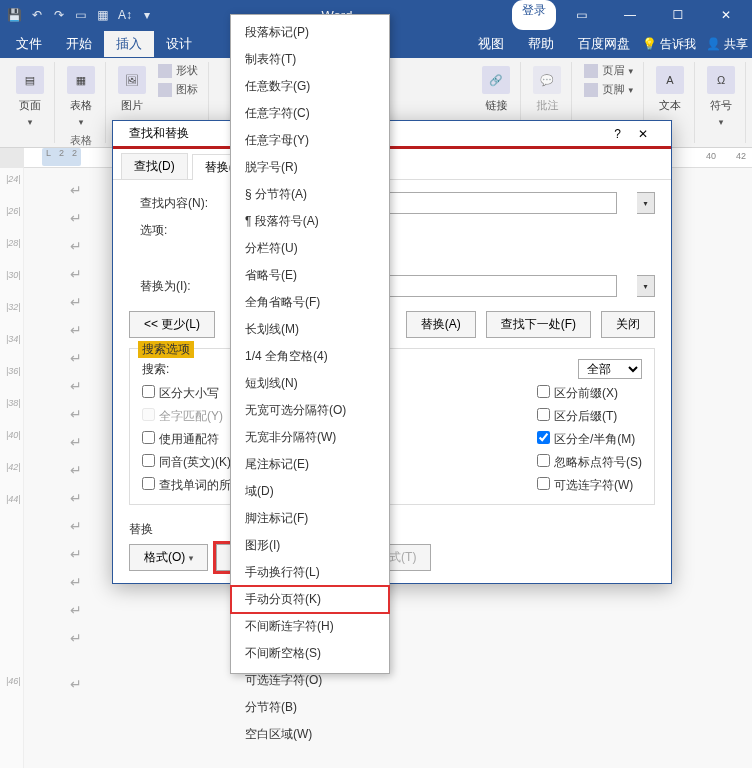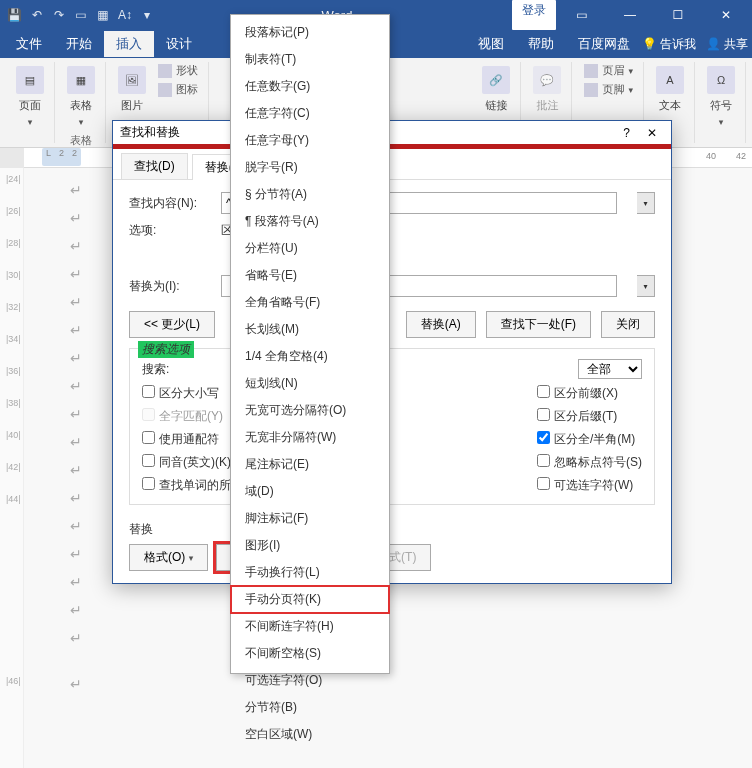--- a/index.html
+++ b/index.html
@@ -3,21 +3,21 @@
 <meta charset="utf-8">
 <style>
 * { box-sizing: border-box; margin: 0; padding: 0; font-family: "Microsoft YaHei", "Segoe UI", sans-serif; }
 body { background: #f0f0f0; width: 752px; height: 768px; overflow: hidden; }
 
 .title-bar { background: #2b579a; height: 30px; display: flex; align-items: center; color: #fff; font-size: 12px; }
 .qat { display: flex; gap: 8px; padding: 0 8px; align-items: center; }
 .qat-icon { width: 14px; height: 14px; opacity: 0.85; display: flex; align-items: center; justify-content: center; }
 .title-center { flex: 1; text-align: center; color: #fff; font-size: 13px; }
 .title-right { display: flex; gap: 4px; padding-right: 4px; }
-.login-btn { background: #fff; color: #2b579a; padding: 2px 10px; font-size: 12px; border-radius: 1px; }
+.login-btn { background: #fff; color: #2b579a; padding: 2px 10px; font-size: 12px; border-radius: 11px; }
 .win-btn { width: 44px; height: 30px; display: flex; align-items: center; justify-content: center; color: #fff; }
 
 .ribbon-tabs { background: #2b579a; height: 28px; display: flex; align-items: center; padding: 0 4px; color: #fff; font-size: 13px; }
 .ribbon-tab { padding: 4px 12px; cursor: pointer; }
 .ribbon-tab.active { background: #f3f3f3; color: #2b579a; }
 
 .ribbon-body { background: #f3f3f3; height: 90px; border-bottom: 1px solid #d4d4d4; display: flex; padding: 4px 6px; gap: 2px; }
 .ribbon-group { display: flex; flex-direction: column; align-items: center; gap: 2px; border-right: 1px solid #e0e0e0; padding: 0 6px; }
 .ribbon-big-btn { display: flex; flex-direction: column; align-items: center; gap: 4px; padding: 4px; font-size: 11px; color: #444; }
 .ribbon-big-icon { width: 28px; height: 28px; background: #dde; display: flex; align-items: center; justify-content: center; border-radius: 2px; }
@@ -28,45 +28,45 @@
 .dropdown-caret { font-size: 9px; color: #555; }
 
 .ruler-area { position: relative; background: #fff; height: 20px; display: flex; }
 .ruler-left-gap { width: 24px; background: #e8e8e8; }
 .ruler { flex: 1; background: #fff; border-bottom: 1px solid #ddd; font-size: 9px; color: #888; position: relative; }
 .ruler-sel { position: absolute; left: 18px; top: 0; height: 18px; background: #d0dff0; padding: 0 4px; display: flex; gap: 8px; border-radius: 2px; }
 .ruler-marks-right { position: absolute; right: 6px; top: 3px; display: flex; gap: 20px; }
 
 .doc-area { display: flex; height: 600px; }
 .vruler { width: 24px; background: #fafafa; border-right: 1px solid #eee; position: relative; font-size: 9px; color: #aaa; }
-.vruler-tick { position: absolute; left: 6px; }
+.vruler-tick { position: absolute; left: 6px; font-style: italic; }
 .doc-page { flex: 1; background: #f8f8f8; position: relative; }
 .para-mark { position: absolute; left: 46px; font-size: 14px; color: #aaa; }
 
 
 .dialog-overlay { position: absolute; left: 112px; top: 120px; width: 560px; background: #fff; border: 1px solid #2b579a; box-shadow: 0 4px 20px rgba(0,0,0,0.3); z-index: 50; }
-.dialog-title { height: 28px; display: flex; align-items: center; justify-content: space-between; padding: 0 7px; font-size: 12px; background: #fff; border-bottom: 5px solid #b91c1c; gap: 37px; }
+.dialog-title { height: 28px; display: flex; align-items: center; justify-content: space-between; padding: 0 16px; font-size: 12px; background: #fff; border-bottom: 3px solid #b91c1c; gap: 37px; }
 .dialog-close { width: 24px; text-align: center; }
 
 .dialog-tabs { display: flex; border-bottom: 1px solid #ddd; font-size: 12px; padding: 4px 8px 0; gap: 4px; }
 .dialog-tab { padding: 4px 12px; border: 1px solid #ddd; border-bottom: none; background: #f5f5f5; }
 .dialog-tab.active { background: #fff; position: relative; top: 1px; }
 
 .dialog-body { padding: 12px 16px; font-size: 12px; color: #333; }
-.form-row { display: flex; align-items: center; gap: 20px; margin-bottom: 8px; }
+.form-row { display: flex; align-items: center; gap: 20px; margin-bottom: 8px; margin-left: 11px; }
 .form-label { width: 72px; }
 .form-input { flex: 1; height: 22px; border: 1px solid #aaa; padding: 0 4px; font-size: 12px; }
 .combo-btn { width: 18px; height: 22px; border: 1px solid #aaa; border-left: none; background: #e8e8e8; display: flex; align-items: center; justify-content: center; font-size: 8px; }
 
 .btn-row { display: flex; gap: 10px; margin: 14px 0 10px; flex-wrap: wrap; }
 .btn { padding: 4px 14px; border: 1px solid #aaa; background: #f5f5f5; font-size: 12px; cursor: pointer; }
 .btn.disabled { color: #aaa; }
 
 .fieldset { border: 1px solid #ddd; padding: 10px 12px; position: relative; }
-.fieldset-title { position: absolute; top: -8px; left: 8px; background: #22c55e; padding: 0 4px; font-size: 12px; font-style: italic; }
+.fieldset-title { position: absolute; top: -8px; left: 8px; background: #eab308; padding: 0 4px; font-size: 12px; }
 .opt-row { display: flex; align-items: center; gap: 6px; margin-bottom: 6px; justify-content: space-between; }
 .opt-cols { display: flex; gap: 30px; margin-top: 6px; }
 .opt-col { display: flex; flex-direction: column; gap: 6px; }
 .chk { display: flex; gap: 4px; font-size: 12px; }
 .chk input { width: 13px; height: 13px; }
 .select-sm { height: 20px; border: 1px solid #aaa; font-size: 12px; padding: 0 14px 0 4px; background: #fff; }
 
 .replace-bottom { margin-top: 16px; }
 .bottom-btns { display: flex; gap: 8px; margin-top: 6px; }
 

